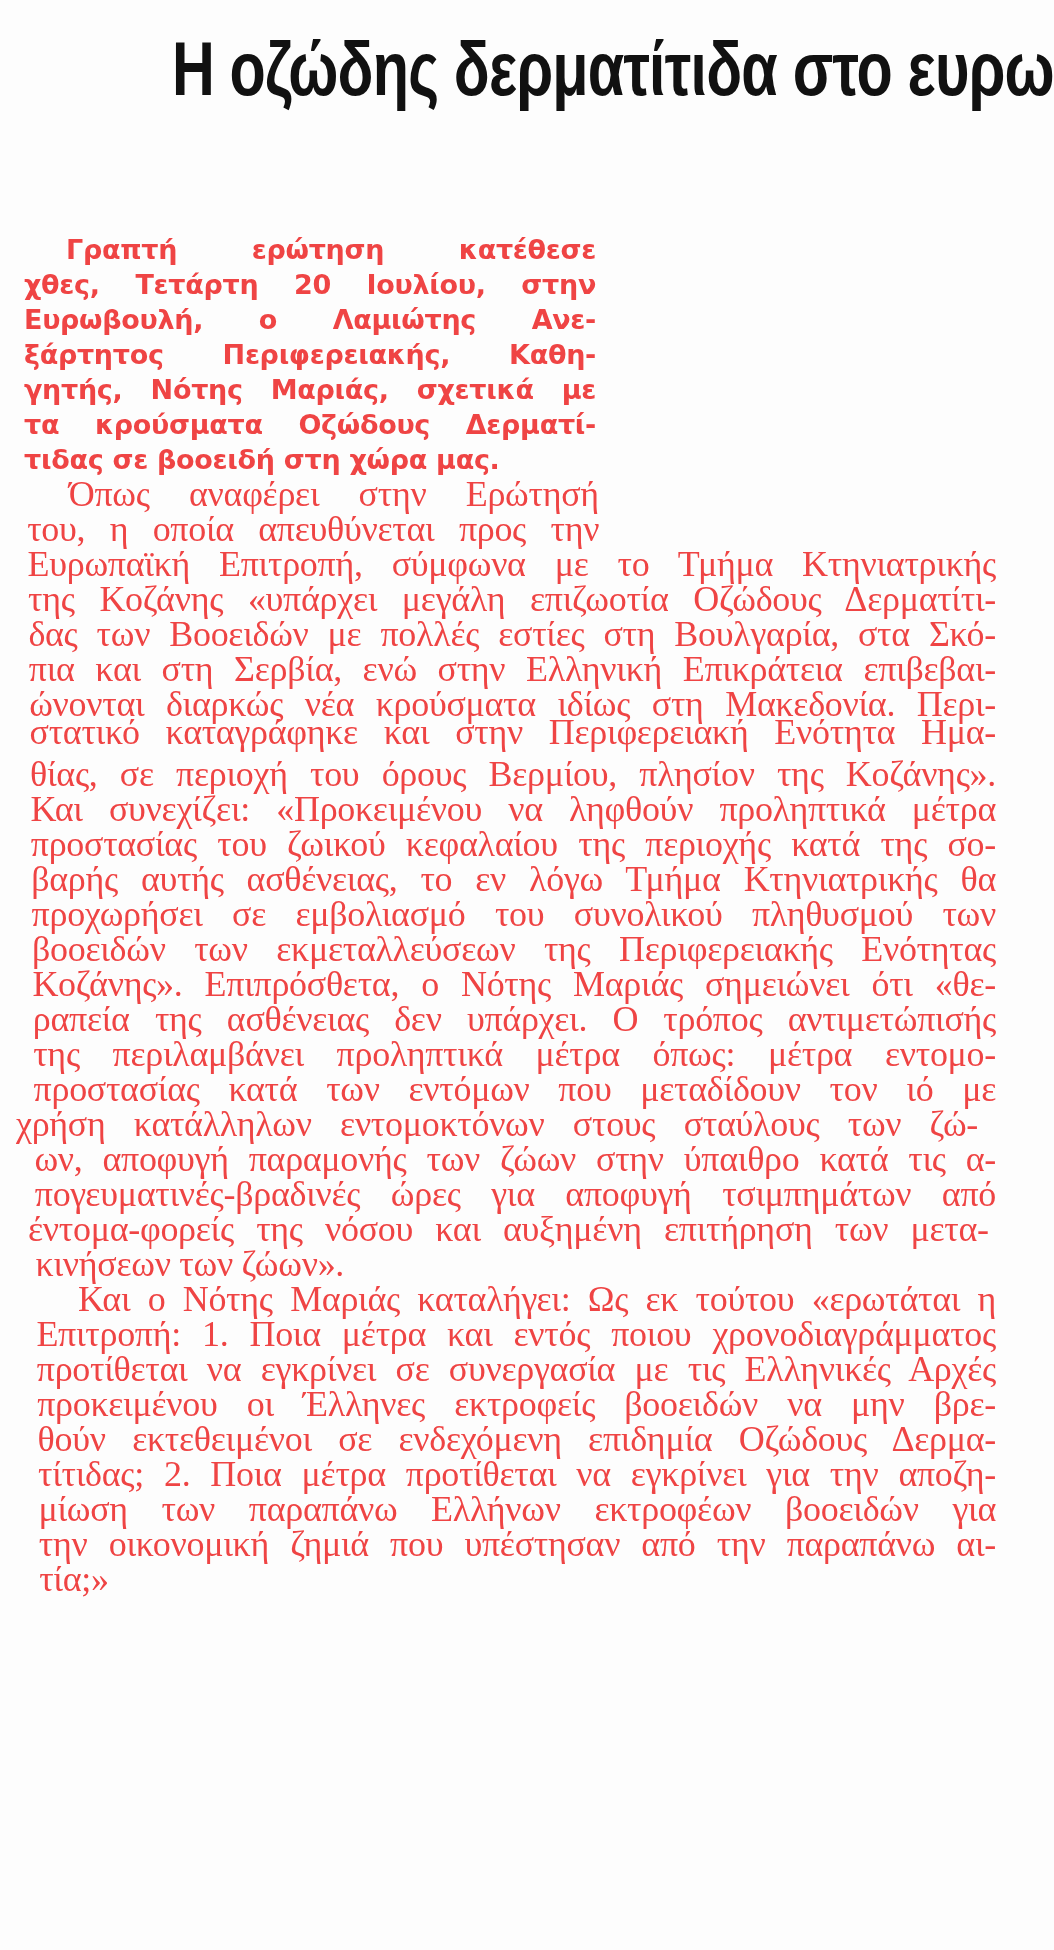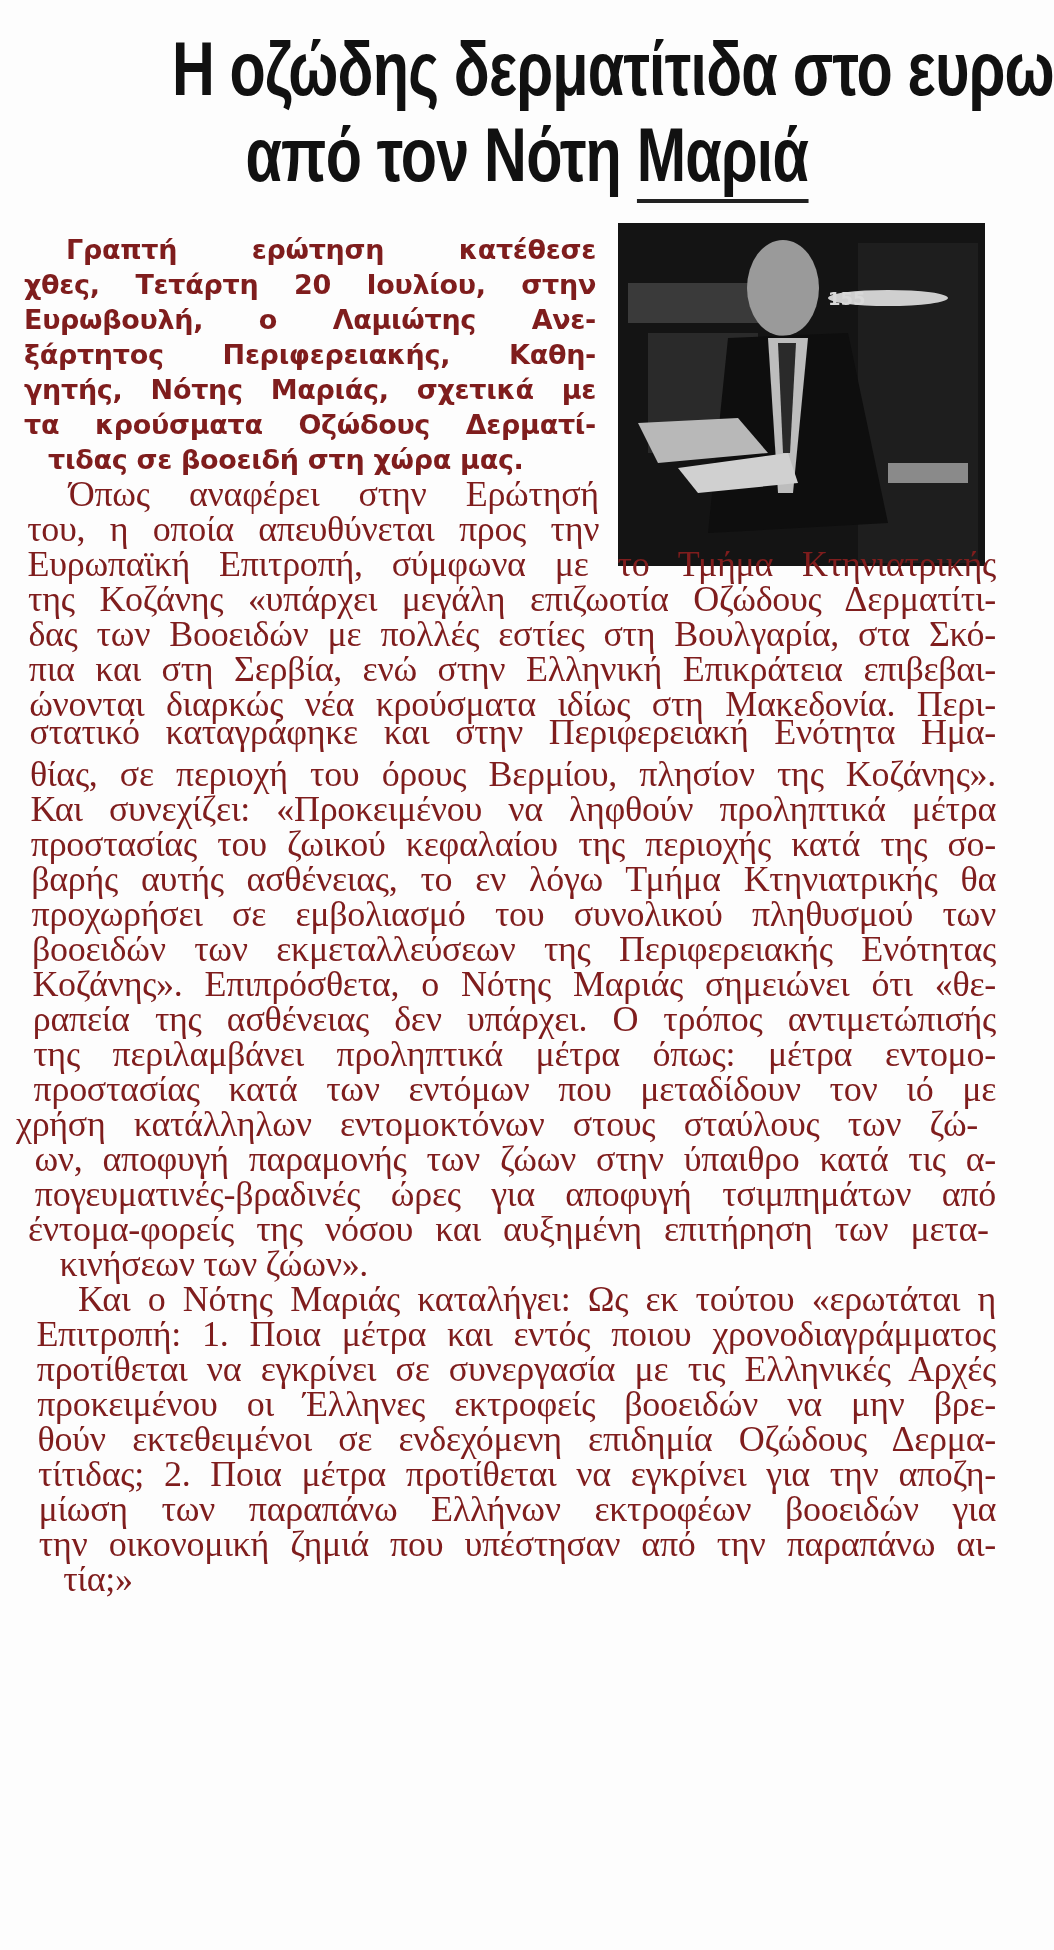--- a/index.html
+++ b/index.html
@@ -16,55 +16,35 @@
   .underline-word { border-bottom: 4px solid #222; padding-bottom: 2px; }
   .photo {
     position: absolute; left: 618px; top: 223px; width: 367px; height: 343px;
     background: #111; overflow: hidden;
   }
   .photo svg { display: block; }
   .line {
     position: absolute; height: 35px; line-height: 35px;
     font-family: "DejaVu Sans", sans-serif; font-size: 28px;
     white-space: nowrap; text-align: justify; text-align-last: justify;
-    color: #7f1d1d; letter-spacing: -0.3px;
+    color: #ef4444; letter-spacing: -0.3px;
   }
-  .line.last { text-align-last: left; margin-left: 24px; }
+  .line.last { text-align-last: left; }
   .lead { font-weight: bold; font-size: 27px; }
   .body { font-family: Liberation Serif, serif; font-size: 36px; }
 </style>
 </head>
 <body>
 
 <div class="page">
 
   <div class="headline h1">
     <span class="inner">Η οζώδης δερματίτιδα στο ευρωκοινοβούλιο</span>
   </div>
-  <div class="headline h2">
-    <span class="inner"><span>από τον Νότη </span><span class="underline-word">Μαριά</span></span>
-  </div>
 
-  <div class="photo">
-    <svg width="367" height="343" viewBox="0 0 367 343">
-      <rect x="0" y="0" width="367" height="343" fill="#141414"></rect>
-      <rect x="10" y="60" width="170" height="40" fill="#3a3a3a"></rect>
-      <rect x="30" y="110" width="110" height="120" fill="#2a2a2a"></rect>
-      <rect x="240" y="20" width="120" height="320" fill="#1e1e1e"></rect>
-      <ellipse cx="270" cy="75" rx="60" ry="8" fill="#cfcfcf"></ellipse>
-      <text x="210" y="82" font-family="DejaVu Sans, sans-serif" font-size="18" font-weight="bold" fill="#d8d8d8">155</text>
-      <ellipse cx="165" cy="65" rx="36" ry="48" fill="#9a9a9a"></ellipse>
-      <path d="M110 115 L230 110 L270 300 L90 310 Z" fill="#0e0e0e"></path>
-      <path d="M150 115 L190 115 L175 270 L160 270 Z" fill="#bdbdbd"></path>
-      <path d="M160 120 L178 120 L172 230 L165 230 Z" fill="#2a2a2a"></path>
-      <path d="M20 200 L120 195 L150 230 L40 240 Z" fill="#b8b8b8"></path>
-      <path d="M60 245 L170 230 L180 260 L80 270 Z" fill="#d0d0d0"></path>
-      <rect x="270" y="240" width="80" height="20" fill="#8a8a8a"></rect>
-    </svg>
-  </div>
 
   <div id="text-area">
       <div class="line lead" style="top: 232px; left: 66px; width: 530px;">Γραπτή ερώτηση κατέθεσε</div>
       <div class="line lead" style="top: 267px; left: 24px; width: 572px;">χθες, Τετάρτη 20 Ιουλίου, στην</div>
       <div class="line lead" style="top: 302px; left: 24px; width: 572px;">Ευρωβουλή, ο Λαμιώτης Ανε-</div>
       <div class="line lead" style="top: 337px; left: 24px; width: 572px;">ξάρτητος Περιφερειακής, Καθη-</div>
       <div class="line lead" style="top: 372px; left: 24px; width: 572px;">γητής, Νότης Μαριάς, σχετικά με</div>
       <div class="line lead" style="top: 407px; left: 24px; width: 572px;">τα κρούσματα Οζώδους Δερματί-</div>
       <div class="line lead last" style="top: 442px; left: 24px; width: 572px;">τιδας σε βοοειδή στη χώρα μας.</div>
       <div class="line body" style="top: 477px; left: 68.8px; width: 530px;">Όπως αναφέρει στην Ερώτησή</div>

